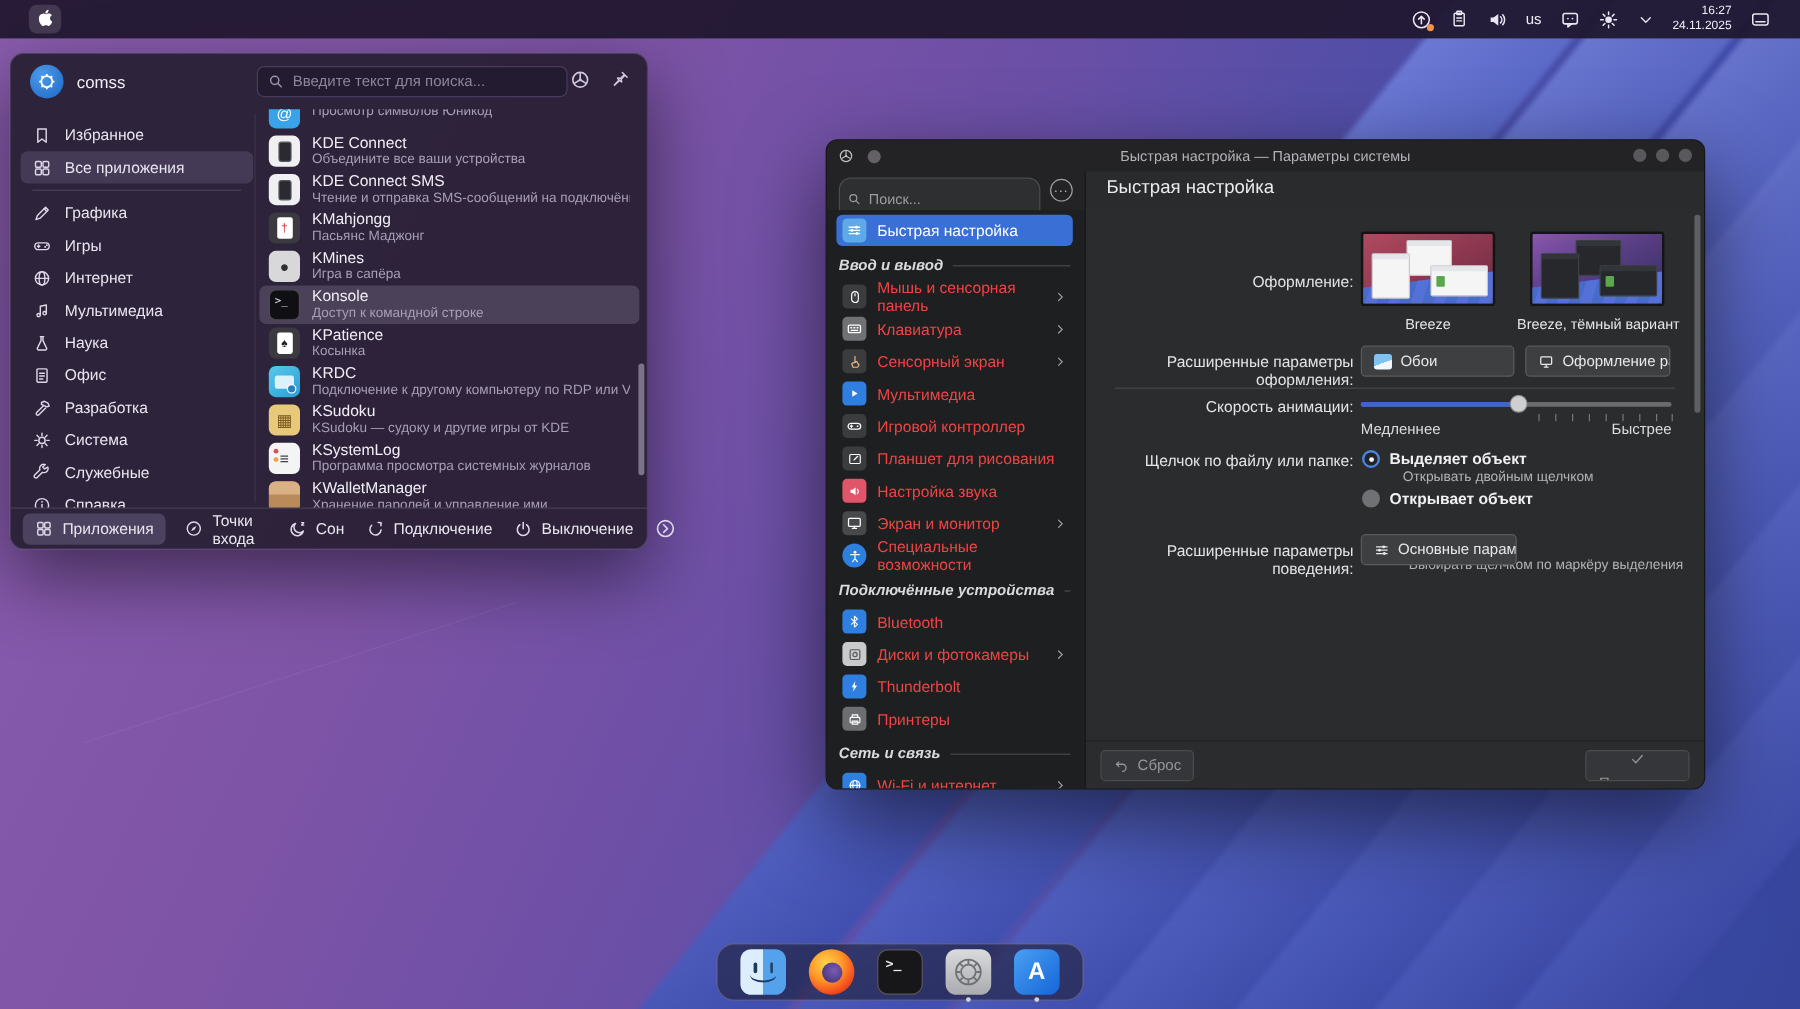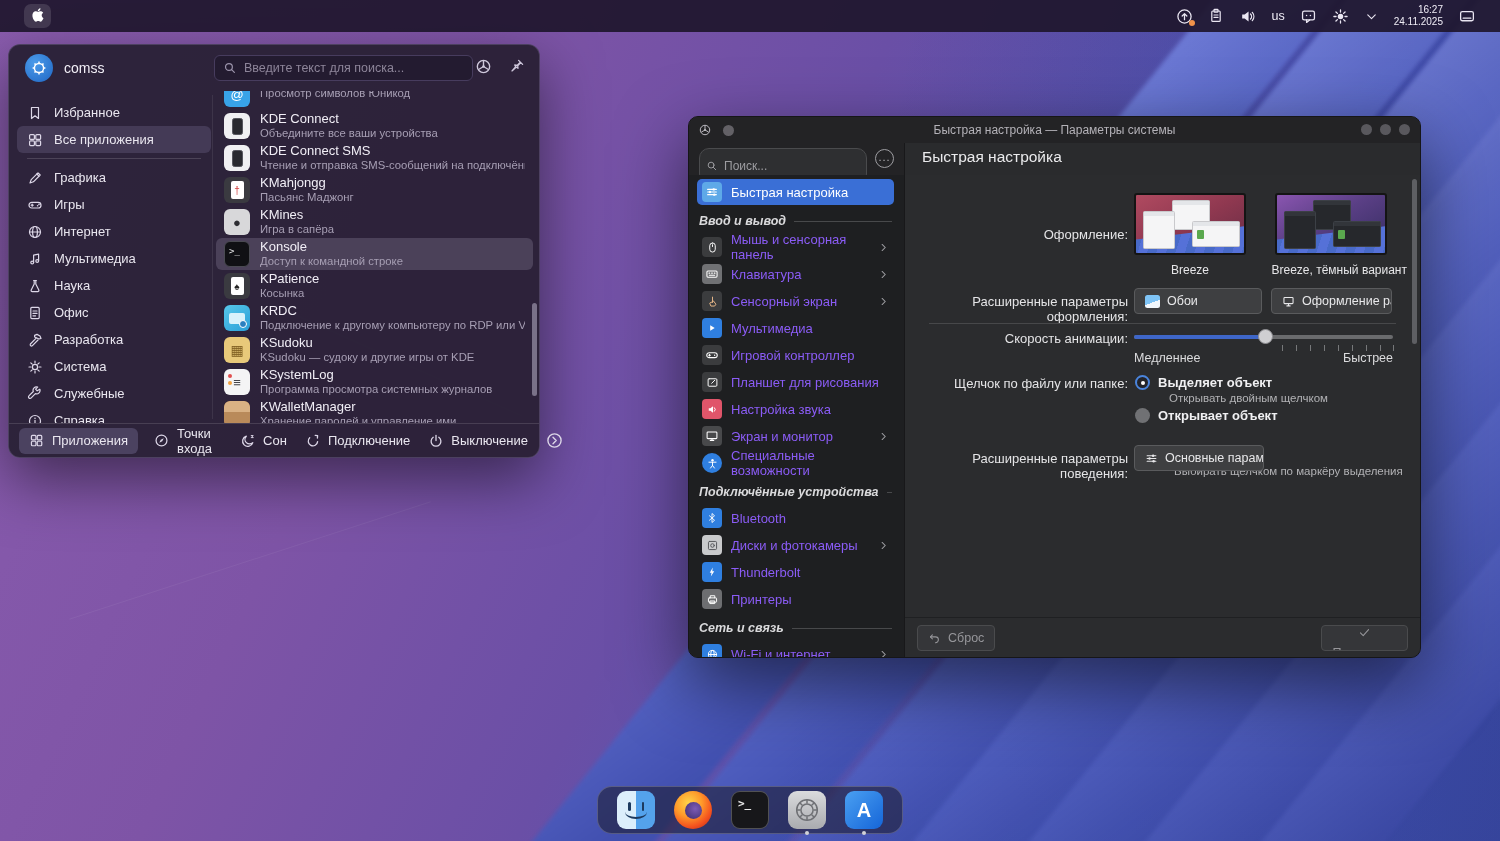--- a/index.html
+++ b/index.html
@@ -117,21 +117,21 @@
   .st-overflow { position:absolute; left:186px; top:6px; width:19px; height:19px;
     border:1.2px solid #9d9da1; border-radius:50%; color:#b8b8bc; display:flex;
     align-items:center; justify-content:center; font-size:11px; letter-spacing:1px;
     line-height:0; padding-bottom:4px; }
   .st-header { position:absolute; left:18px; top:5px; font-size:15.5px; color:#eaeaec; }
 
   .st-side { position:absolute; left:0; top:58px; width:215px; bottom:0;
     background:#1e1f21; padding:4px 10px 0 8px; overflow:hidden; }
   .st-vdiv { position:absolute; left:215px; top:26px; bottom:0; width:1px; background:#18181a; z-index:5; }
   .side-item { height:26px; display:flex; align-items:center; gap:9px; padding:0 5px;
-    border-radius:5px; font-size:13px; color:#8b5cf6; margin-bottom:1px; }
+    border-radius:5px; font-size:13px; color:#ef4444; margin-bottom:1px; }
   .side-item.selected { background:#3a6fd6; color:#fff; }
   .side-sec { display:flex; align-items:center; gap:8px; margin:9px 2px 6px 2px; }
   .side-sec .t { font-size:12.5px; font-weight:bold; color:#dadadc; white-space:nowrap;font-style:italic; }
   .side-sec .line { flex:1; height:1px; background:#48494b; }
   .sicon { width:20px; height:20px; border-radius:4px; flex:none; display:flex;
     align-items:center; justify-content:center; overflow:hidden; }
   .sicon svg { stroke:#fff; fill:none; stroke-width:1.2; stroke-linecap:round; stroke-linejoin:round; }
   .side-chev { margin-left:auto; display:flex; }
   .side-chev svg { stroke:#9d9da1; fill:none; stroke-width:1.5; stroke-linecap:round; }
   .st-side-scroll { position:absolute; right:3px; top:62px; width:5px; height:165px;
@@ -810,21 +810,21 @@
         </div>
       <div class="twin" style="left:7px;top:16px;width:32px;height:38px;">
           <div class="bar"></div>
         </div>
       <div class="twin" style="left:56px;top:26px;width:48px;height:26px;">
           <div class="bar"></div>
           <span style="position:absolute;left:4px;top:8px;width:7px;height:9px;background:#5aa84e;border-radius:1px;"></span>
         </div>
     </div>
     <div class="tcap" style="left:210px;top:88px;">Breeze</div>
-    <div class="tcap" style="left:352px;top:88px;text-align:right;">Breeze, тёмный вариант</div>
+    <div class="tcap" style="left:352px;top:88px;">Breeze, тёмный вариант</div>
 
     <div class="m-label" style="top:119px;">Расширенные параметры оформления:</div>
     <div class="btn" style="left:229px;top:113px;width:128px;">
       <span class="wp-thumb"></span>
       <span>Обои</span>
     </div>
     <div class="btn" style="left:366px;top:113px;width:121px;">
       <svg width="13" height="13" viewBox="0 0 16 16">
           <rect x="2.4" y="3" width="11.2" height="7.6" rx="1"></rect>
           <path d="M6 13.4h4M8 10.6v2.8"></path>

